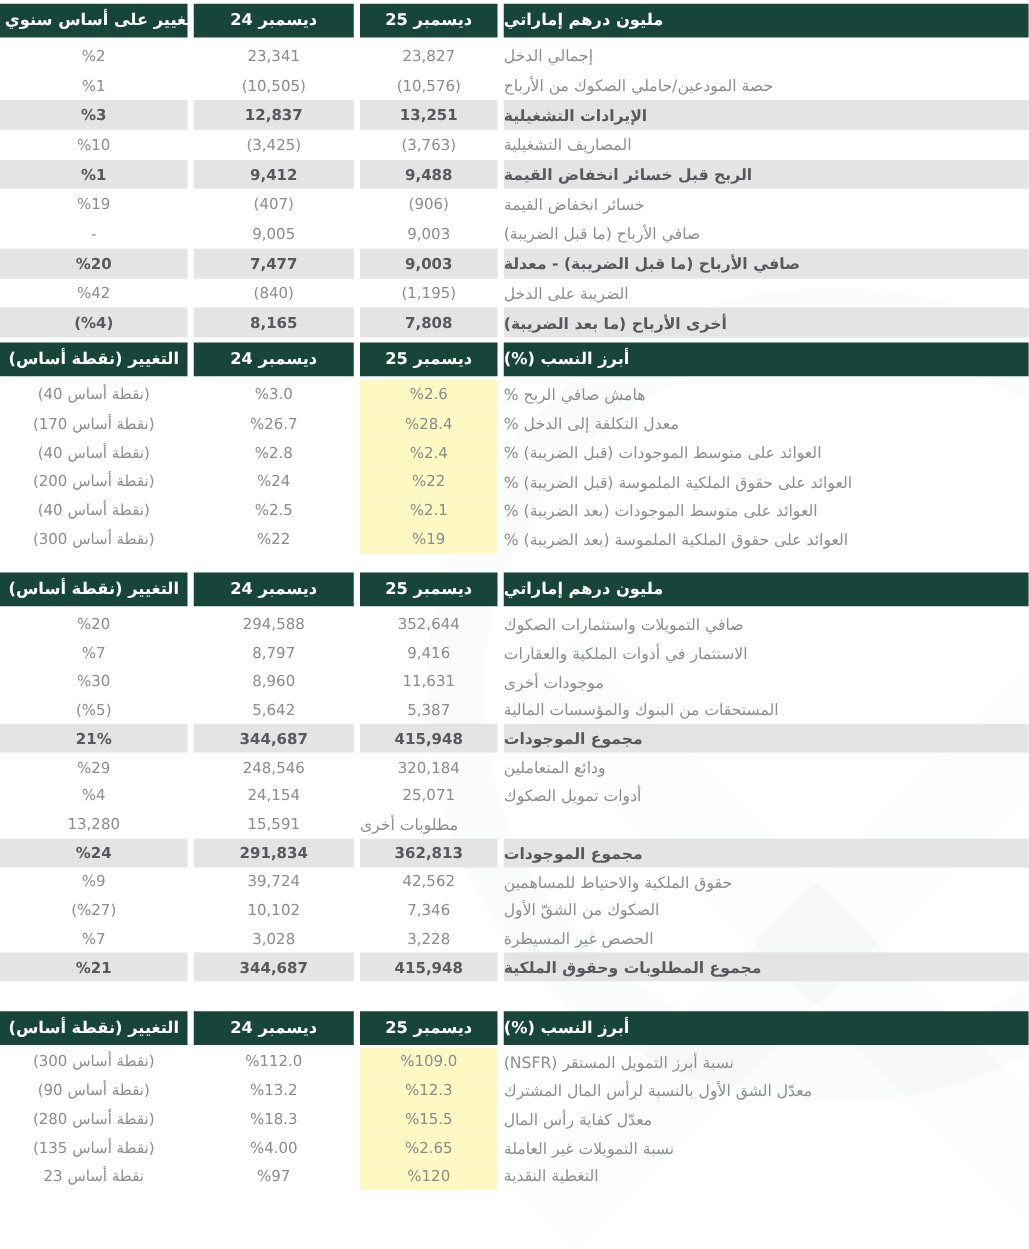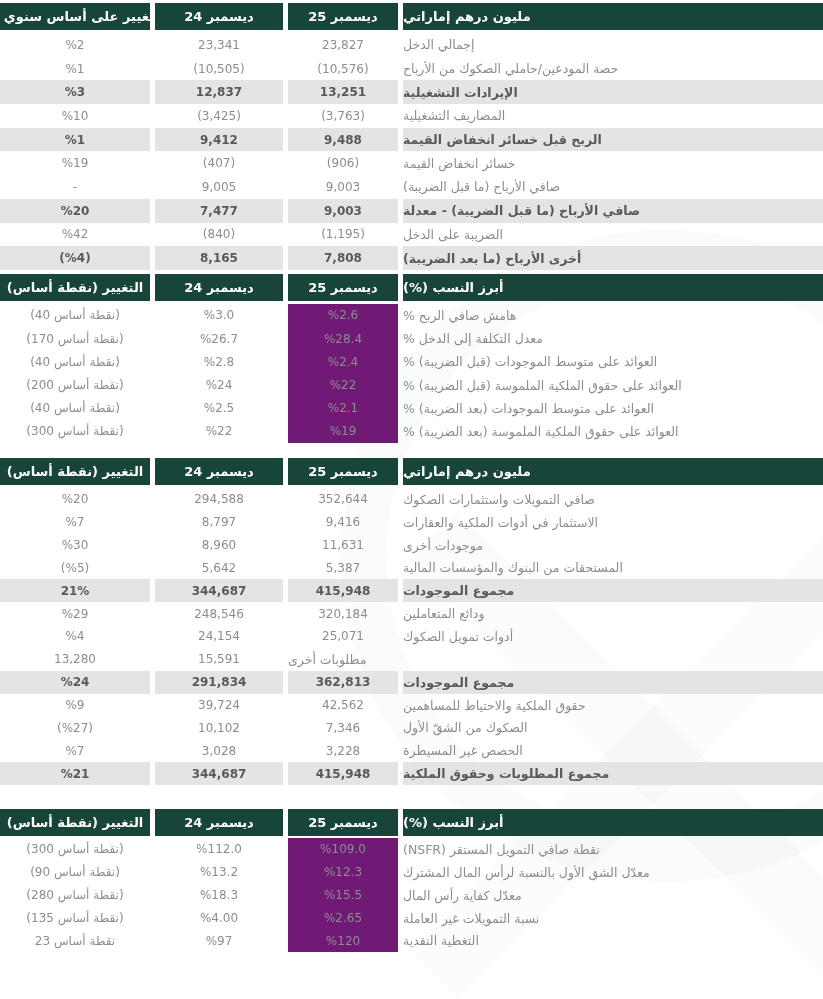--- a/index.html
+++ b/index.html
@@ -25,21 +25,21 @@
     display:flex;align-items:center;justify-content:center;white-space:nowrap;
   }
   .hcell.label{justify-content:flex-end;padding-right:9px;}
 
   .tbody{padding-top:3px;}
   .cell{
     display:flex;align-items:center;justify-content:center;
     font-size:12px;color:#8b8d8f;white-space:nowrap;
   }
   .cell.label{justify-content:flex-end;padding-right:9px;font-size:12.5px;}
-  .cell.band{background:#701a75;}
+  .cell.band{background:#fef9c3;}
   .row.hl .cell{background:#e4e4e4;color:#57595c;font-weight:bold;}
 
   .t1 .row{height:23.7px;}
   .t2 .row{height:23.2px;}
   .t3 .row{height:22.85px;}
   .t4 .row{height:22.9px;}
 
   .t2{margin-top:4px;}
   .t3{margin-top:15px;}
   .t4{margin-top:24px;}
@@ -265,21 +265,21 @@
       <div class="hcell change" dir="rtl">التغيير (نقطة أساس)</div>
       <div class="hcell" dir="ltr">ديسمبر 24</div>
       <div class="hcell" dir="ltr">ديسمبر 25</div>
       <div class="hcell label" dir="rtl">أبرز النسب (%)</div>
     </div>
     <div class="tbody">
         <div class="row">
           <div class="cell num change" dir="ltr">(300 نقطة أساس)</div>
           <div class="cell num dec24" dir="ltr">%112.0</div>
           <div class="cell num dec25 band" dir="ltr">%109.0</div>
-          <div class="cell label" dir="rtl">نقطة صافي التمويل المستقر (NSFR)</div>
+          <div class="cell label" dir="rtl">نسبة أبرز التمويل المستقر (NSFR)</div>
         </div>
         <div class="row">
           <div class="cell num change" dir="ltr">(90 نقطة أساس)</div>
           <div class="cell num dec24" dir="ltr">%13.2</div>
           <div class="cell num dec25 band" dir="ltr">%12.3</div>
           <div class="cell label" dir="rtl">معدّل الشق الأول بالنسبة لرأس المال المشترك</div>
         </div>
         <div class="row">
           <div class="cell num change" dir="ltr">(280 نقطة أساس)</div>
           <div class="cell num dec24" dir="ltr">%18.3</div>

